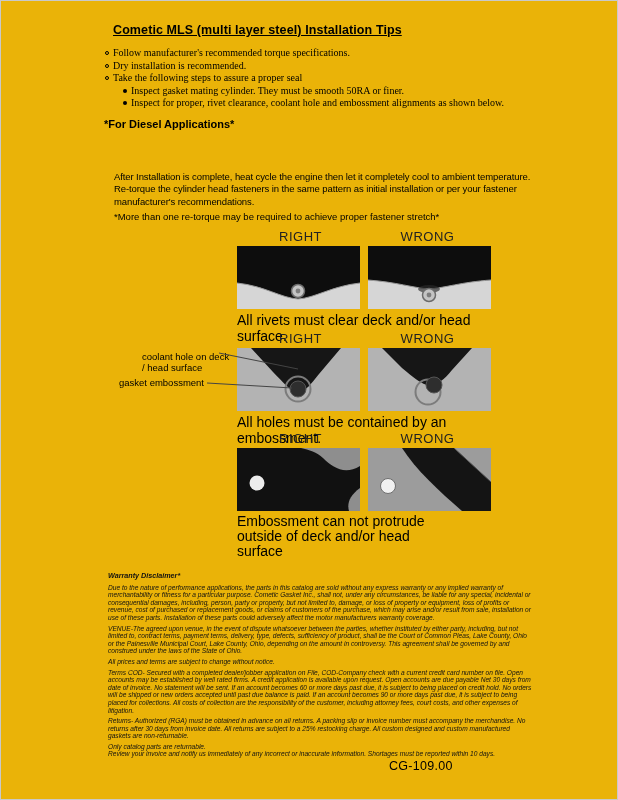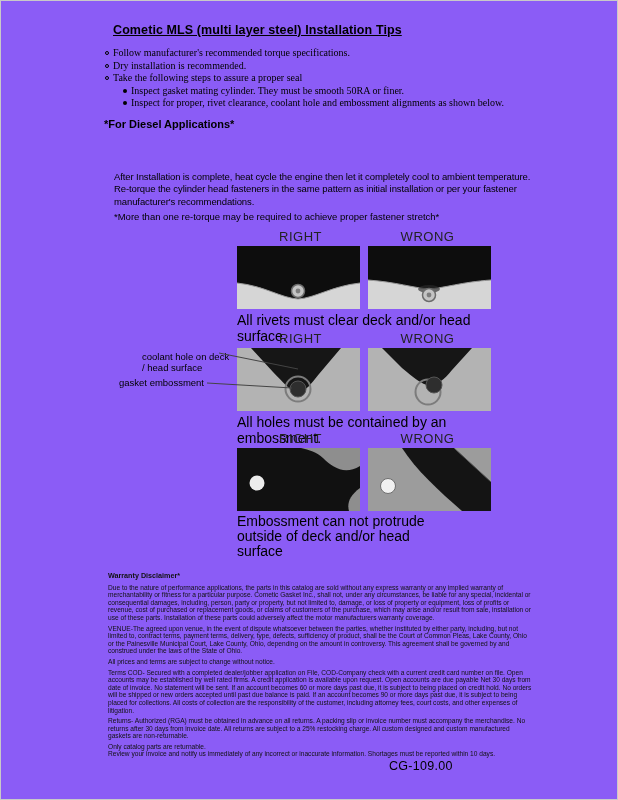--- a/index.html
+++ b/index.html
@@ -1,19 +1,19 @@
 <!DOCTYPE html>
 <html><head>
 <meta charset="utf-8">
 <style>
   * { margin:0; padding:0; box-sizing:border-box; }
   html,body { background:#ffffff; }
   .page {
     position:relative; width:618px; height:800px; margin:0 auto;
-    background:#8b5cf6; border:1px solid #c9c9c9; overflow:hidden;
+    background:#eab308; border:1px solid #c9c9c9; overflow:hidden;
     font-family:"Liberation Sans", sans-serif; color:#000;
   }
   .title {
     position:absolute; left:112px; top:22px;
     font-size:12.5px; font-weight:700; text-decoration:underline;
     letter-spacing:0.1px;
   }
   .tips { position:absolute; left:104px; top:46px; width:424px; font-size:10px; line-height:12.5px;font-family:Liberation Serif, serif; }
   .tip { display:flex; align-items:flex-start; gap:4px; }
   .tip .marker {
@@ -39,21 +39,21 @@
   .panel { width:123px; height:63px; }
   .panel svg { display:block; width:123px; height:63px; }
   .caption { margin-top:3px; font-size:14px; font-weight:400; }
   .caption3 { width:200px; line-height:15px; }
 
   .annotation { position:absolute; font-size:9.5px; line-height:11px; color:#000; }
   .ann-coolant { left:141px; top:350px; width:92px; }
   .ann-emboss { left:118px; top:376px; white-space:nowrap; }
   .annotation-lines { position:absolute; left:0; top:0; pointer-events:none; }
 
-  .warranty { position:absolute; left:107px; top:571px; width:424px; font-size:6.6px; line-height:7.6px; color:#111; }
+  .warranty { position:absolute; left:107px; top:571px; width:424px; font-size:6.6px; line-height:7.6px; color:#111;font-style:italic; }
   .warranty h3 { font-size:7.2px; font-weight:700; margin-bottom:4px; }
   .warranty p { margin-bottom:3px; }
   .warranty p.tight { margin-bottom:0; }
 
   .footer { position:absolute; left:388px; top:758px; font-size:12.5px; letter-spacing:0.3px; }
 </style>
 </head>
 <body>
 
 <div class="page">

